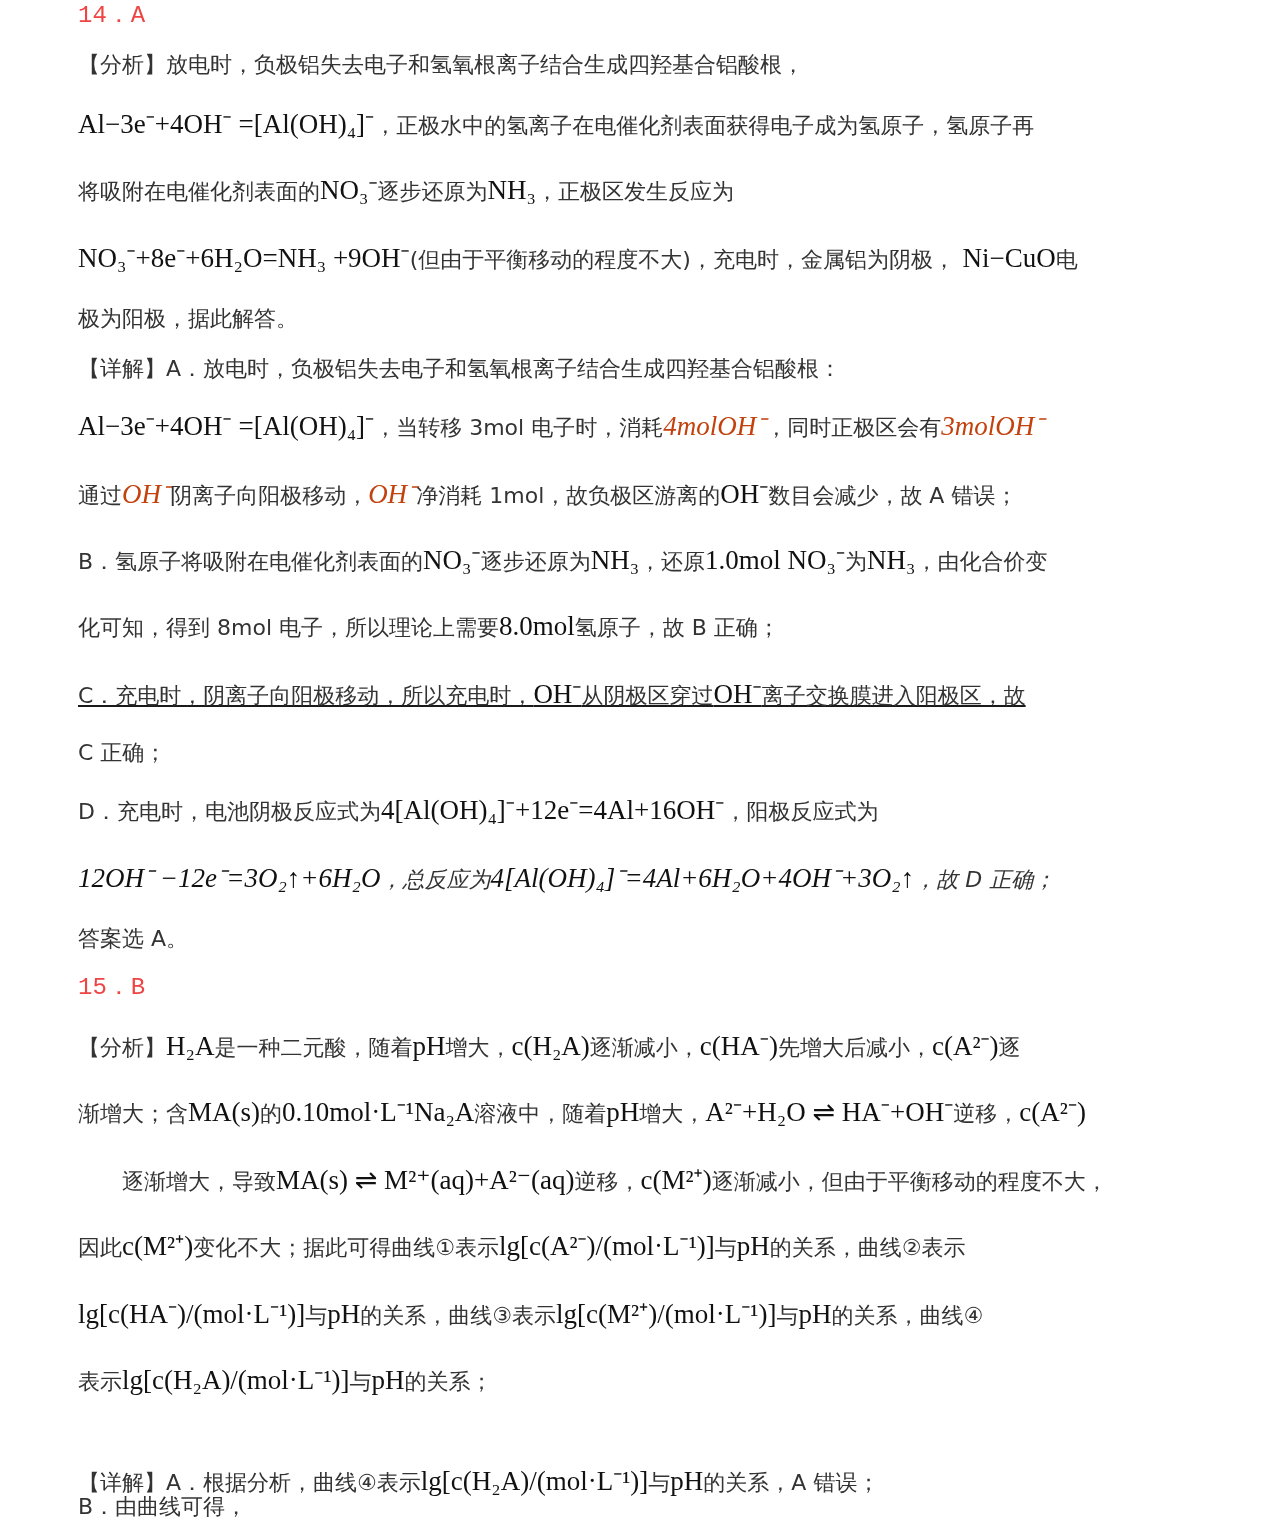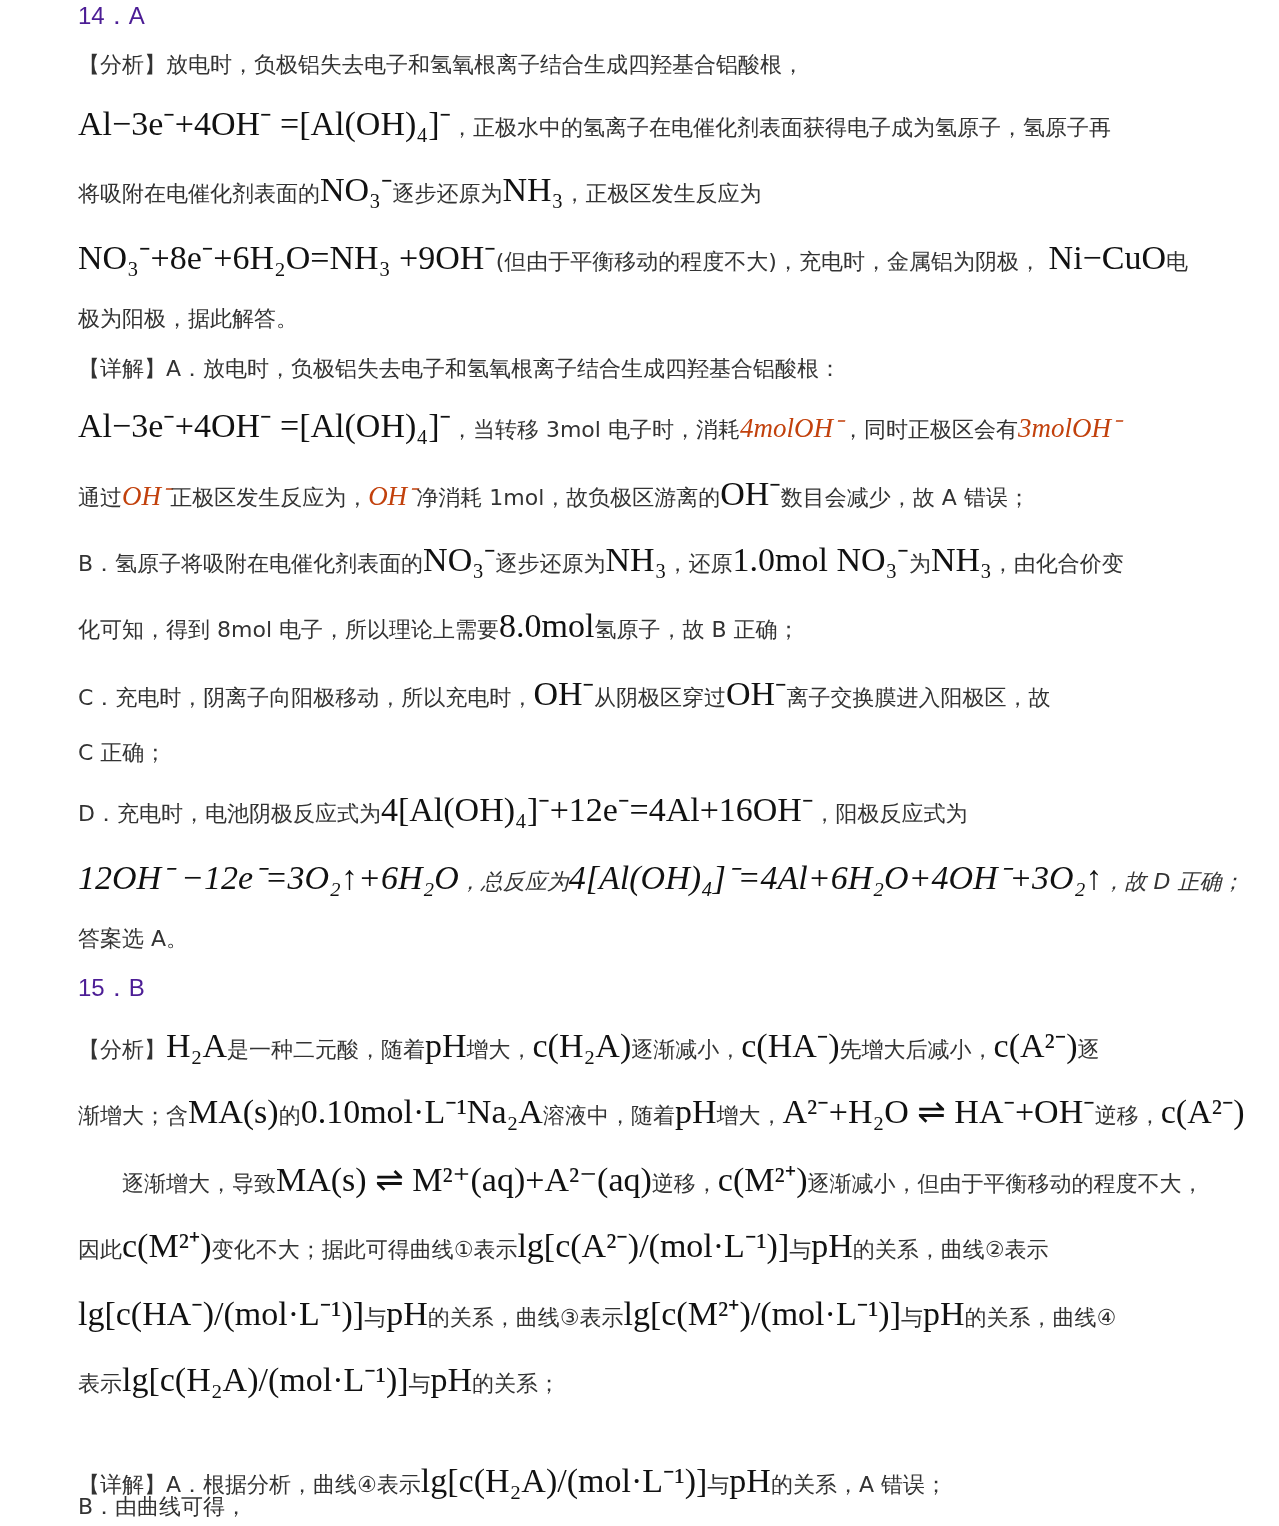--- a/index.html
+++ b/index.html
@@ -1,22 +1,22 @@
 <!DOCTYPE html>
 <html><head>
 <meta charset="utf-8">
 <style>
   html, body { margin: 0; padding: 0; background: #ffffff; }
   body { width: 1279px; height: 1526px; position: relative; overflow: hidden;
          font-family: "DejaVu Serif", "Liberation Serif", serif; color: #1a1a1a; }
   .line { position: absolute; left: 78px; white-space: nowrap; font-size: 24px; line-height: 32px; }
   .cjk { font-family: "DejaVu Sans", sans-serif; color: #333; font-size: 22px; }
-  .m { font-family: "Liberation Serif", serif; font-size: 34px; color: #111; }
+  .m { font-family: "Liberation Serif", serif; font-size: 27px; color: #111; }
   .mi { font-family: "Liberation Serif", serif; font-style: italic; font-size: 27px; color: #c2410c; }
-  .q { font-family: Liberation Sans, sans-serif; font-size: 24px; color: #4c1d95; }
+  .q { font-family: Liberation Mono, monospace; font-size: 24px; color: #ef4444; }
 </style>
 </head>
 <body>
 
 <div>
 
   <div class="line q" style="top:0px;">14．A</div>
 
   <div class="line" style="top:48px;">
     <span class="cjk">【分析】放电时，负极铝失去电子和氢氧根离子结合生成四羟基合铝酸根，</span>
@@ -41,32 +41,32 @@
 
   <div class="line" style="top:352px;">
     <span class="cjk">【详解】A．放电时，负极铝失去电子和氢氧根离子结合生成四羟基合铝酸根：</span>
   </div>
 
   <div class="line" style="top:410px;">
     <span class="m">Al−3e⁻+4OH⁻ =[Al(OH)₄]⁻</span><span class="cjk">，当转移 3mol 电子时，消耗</span><span class="mi">4molOH⁻</span><span class="cjk">，同时正极区会有</span><span class="mi">3molOH⁻</span>
   </div>
 
   <div class="line" style="top:478px;">
-    <span class="cjk">通过</span><span class="mi">OH⁻</span><span class="cjk">正极区发生反应为，</span><span class="mi">OH⁻</span><span class="cjk">净消耗 1mol，故负极区游离的</span><span class="m">OH⁻</span><span class="cjk">数目会减少，故 A 错误；</span>
+    <span class="cjk">通过</span><span class="mi">OH⁻</span><span class="cjk">阴离子向阳极移动，</span><span class="mi">OH⁻</span><span class="cjk">净消耗 1mol，故负极区游离的</span><span class="m">OH⁻</span><span class="cjk">数目会减少，故 A 错误；</span>
   </div>
 
   <div class="line" style="top:544px;">
     <span class="cjk">B．氢原子将吸附在电催化剂表面的</span><span class="m">NO₃⁻</span><span class="cjk">逐步还原为</span><span class="m">NH₃</span><span class="cjk">，还原</span><span class="m">1.0mol NO₃⁻</span><span class="cjk">为</span><span class="m">NH₃</span><span class="cjk">，由化合价变</span>
   </div>
 
   <div class="line" style="top:610px;">
     <span class="cjk">化可知，得到 8mol 电子，所以理论上需要</span><span class="m">8.0mol</span><span class="cjk">氢原子，故 B 正确；</span>
   </div>
 
-  <div class="line" style="top:678px;">
+  <div class="line" style="top:678px;text-decoration:underline;">
     <span class="cjk">C．充电时，阴离子向阳极移动，所以充电时，</span><span class="m">OH⁻</span><span class="cjk">从阴极区穿过</span><span class="m">OH⁻</span><span class="cjk">离子交换膜进入阳极区，故</span>
   </div>
 
   <div class="line" style="top:736px;">
     <span class="cjk">C 正确；</span>
   </div>
 
   <div class="line" style="top:794px;">
     <span class="cjk">D．充电时，电池阴极反应式为</span><span class="m">4[Al(OH)₄]⁻+12e⁻=4Al+16OH⁻</span><span class="cjk">，阳极反应式为</span>
   </div>

